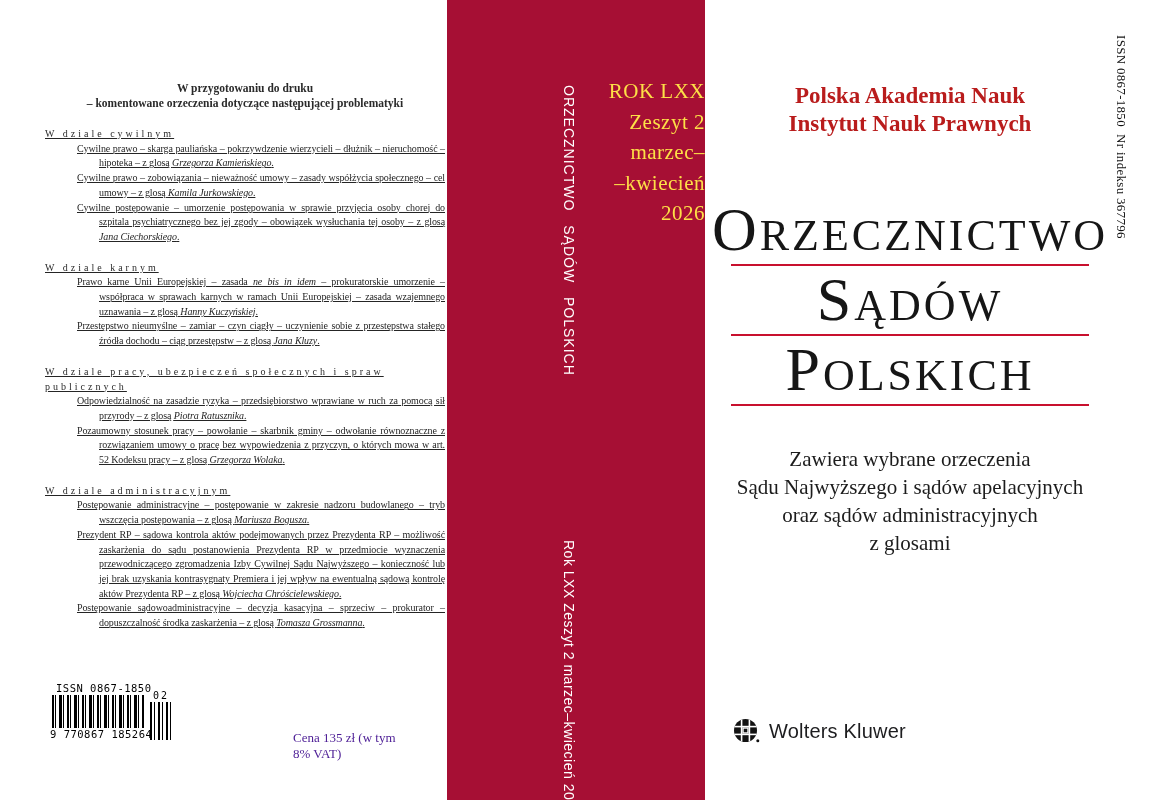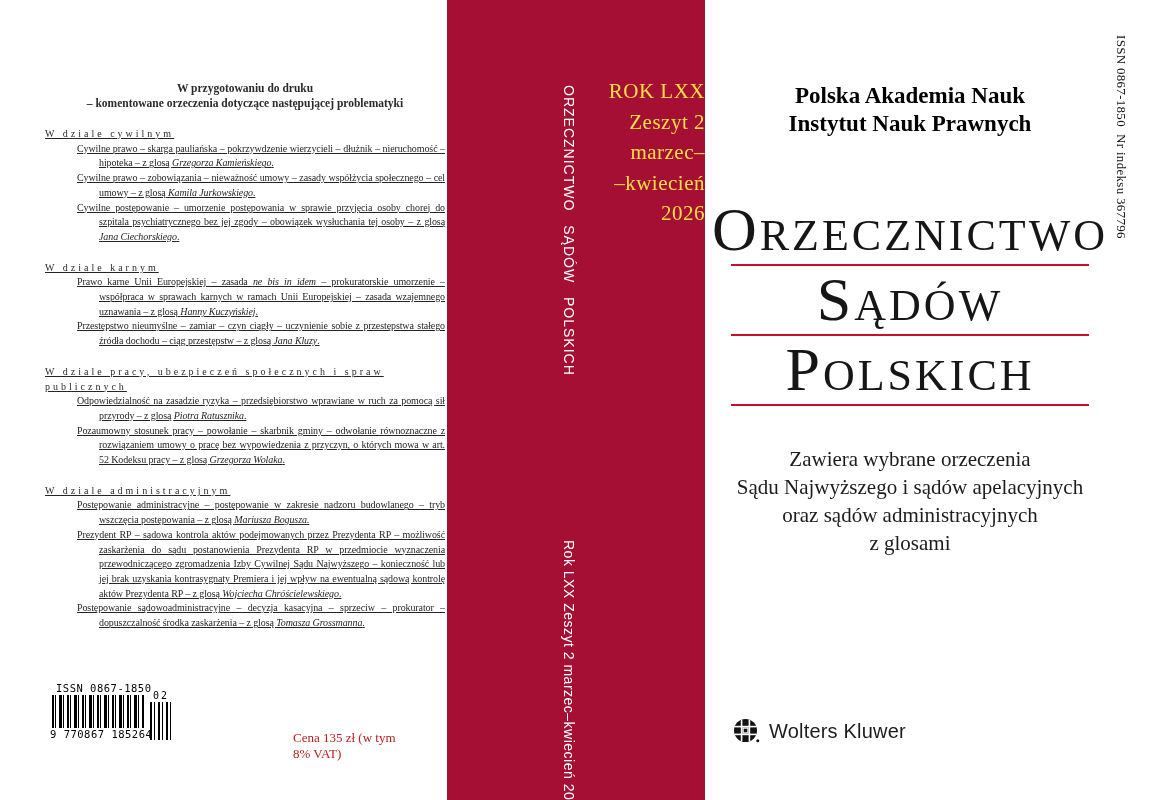--- a/index.html
+++ b/index.html
@@ -29,21 +29,21 @@
                  #000 7px 10px, #fff 10px 11px, #000 11px 12px, #fff 12px 15px); }
   .ean-digits { position:absolute; left:0px; top:46px; width:100px; background:#fff;
                 font-family:"DejaVu Sans Mono", monospace; font-size:10.5px; color:#000;
                 letter-spacing:0.5px; white-space:nowrap; text-align:center; }
   .ean-addon { position:absolute; left:100px; top:8px; width:22px; }
   .ean-addon-label { font-family:"DejaVu Sans Mono", monospace; font-size:10px; color:#000;
                      text-align:center; letter-spacing:2px; }
   .ean-addon-bars { margin-top:1px; width:22px; height:38px;
               background:repeating-linear-gradient(90deg,
                  #000 0 2px, #fff 2px 4px, #000 4px 5px, #fff 5px 8px); }
-  .bc-price { position:absolute; left:293px; top:730px; font-size:13px; color:#b91c1c; }
+  .bc-price { position:absolute; left:293px; top:730px; font-size:13px; color:#4c1d95; }
 
   
   .spine-panel { position:absolute; left:447px; top:0; width:258px; height:800px; }
   .spine-title-vert { position:absolute; left:114px; top:85px; height:480px;
         writing-mode:vertical-rl; text-orientation:mixed;
         font-family:"Liberation Sans", sans-serif; font-size:14px; color:#fff;
         letter-spacing:1px; word-spacing:9px; white-space:nowrap; }
   .spine-issue-vert { position:absolute; left:114px; top:540px; height:250px;
         writing-mode:vertical-rl; text-orientation:mixed;
         font-family:"Liberation Sans", sans-serif; font-size:14px; color:#fff;
@@ -125,21 +125,21 @@
         <div>ROK LXX</div>
         <div>Zeszyt 2</div>
         <div>marzec–</div>
         <div>–kwiecień</div>
         <div>2026</div>
       </div>
     <div class="spine-issue-vert">Rok LXX Zeszyt 2 marzec–kwiecień 2026</div>
   </div>
 
   <div class="front-cover">
-    <div class="fc-publisher" id="fc-publisher" style="color: #000000;">
+    <div class="fc-publisher" id="fc-publisher" style="color: #b91c1c;">
       <div>Polska Akademia Nauk</div>
       <div>Instytut Nauk Prawnych</div>
     </div>
 
     <div class="fc-title" id="fc-title">
         <div class="fc-title-line">
           <span class="cap">O</span>
           <span class="rest">RZECZNICTWO</span>
         </div>
         <div class="fc-rule" style="background: rgb(200, 16, 46);"></div>

